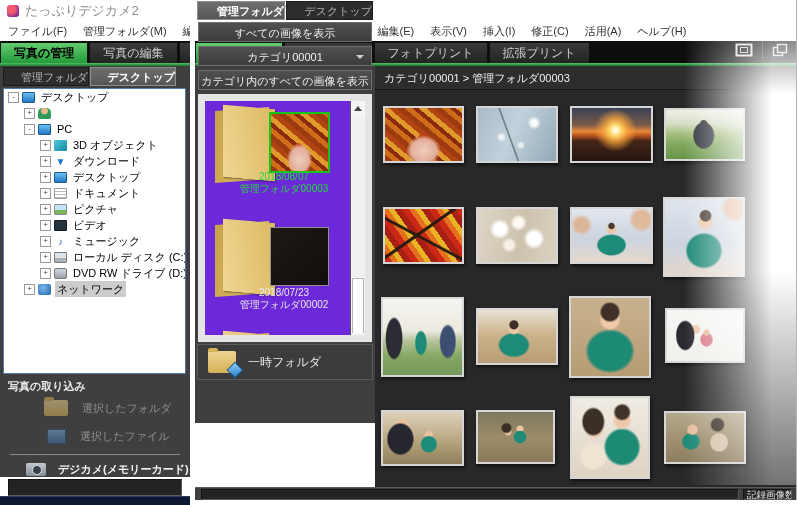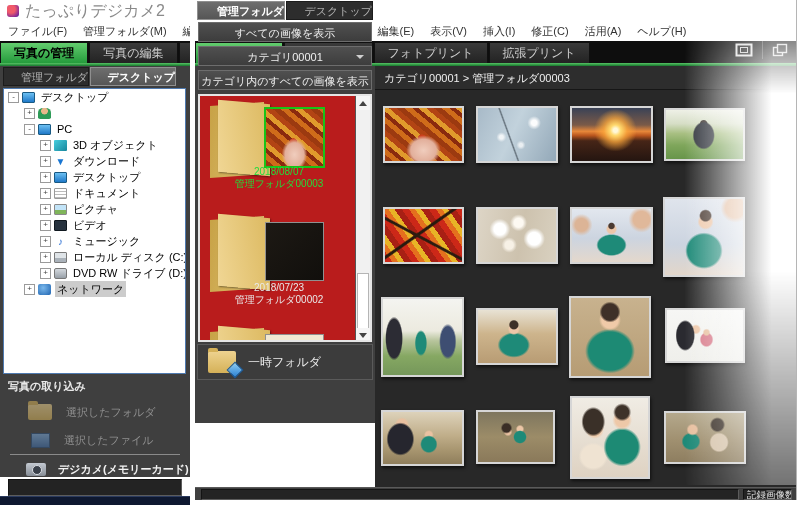--- a/index.html
+++ b/index.html
@@ -4,21 +4,21 @@
 <style>
   html,body{margin:0;padding:0;}
   body{width:797px;height:505px;background:#fff;font-family:"Liberation Sans",sans-serif;position:relative;overflow:hidden;}
   .win{position:absolute;overflow:hidden;}
   #lwin{left:0;top:0;width:190px;height:505px;}
   #rwin{left:195px;top:0;width:602px;height:500px;border-right:1px solid #b5b5b5;box-sizing:border-box;}
 
   
   .titlebar{position:absolute;left:0;right:0;top:0;height:22px;background:#fff;display:flex;align-items:center;padding-left:7px;}
   .appicon{width:12px;height:12px;border-radius:3px;margin-right:6px;background:radial-gradient(circle at 35% 35%,#f05a6a 0 35%,#8a2c96 75%,#3a2c96 100%);}
-  .title{font-size:16px;color:#8a8a8a;}
+  .title{font-size:13px;color:#8a8a8a;}
   .menubar{position:absolute;left:0;right:0;top:22px;height:19px;background:#fff;display:flex;align-items:center;font-size:11px;color:#333;white-space:nowrap;overflow:hidden;}
   .menubar span{padding:0 8px;}
 
   
   .tabbar{position:absolute;left:0;right:0;top:41px;height:22px;background:#0e0e0e;display:flex;align-items:flex-end;overflow:hidden;}
   .tab{height:20px;line-height:20px;padding:0 13px;font-size:12px;color:#cfcfcf;background:linear-gradient(#3a3a3a,#232323);border:1px solid #101010;border-bottom:none;margin-right:1px;white-space:nowrap;}
   .tab.active{background:linear-gradient(#63cc6e,#259b3c);color:#000;font-weight:bold;}
   .greenline{position:absolute;left:0;right:0;top:63px;height:3px;background:linear-gradient(#58c365,#15772c);}
   .toolgrp{margin-left:auto;display:flex;align-items:center;gap:9px;padding:0 8px 2px 0;height:22px;}
   .tsep{width:1px;height:18px;background:#4a4a4a;}
@@ -45,38 +45,38 @@
   .ti-video{background:#26323e;border:1px solid #10181f;box-sizing:border-box;}
   .ti-music{color:#2a6fd4;}
   .ti-disk{background:linear-gradient(#dfe4e8 0 55%,#aab2ba 55%);border:1px solid #7a7a7a;box-sizing:border-box;}
   .ti-dvd{background:linear-gradient(#d4d9de,#98a0a8);border:1px solid #777;box-sizing:border-box;border-radius:2px;}
   .ti-net{background:radial-gradient(circle at 40% 35%,#7ab8ec,#1f64b0);border-radius:2px;}
   .tlabel{padding:0 2px;}
   .tlabel.sel{background:#cccccc;}
 
   
   .imphead{position:absolute;left:8px;top:379px;font-size:11px;font-weight:bold;color:#e9e9e9;}
-  .improw{position:absolute;left:0;width:190px;height:24px;display:flex;align-items:flex-end;font-size:11px;color:#8f8f8f;}
+  .improw{position:absolute;left:16px;width:190px;height:24px;display:flex;align-items:center;font-size:11px;color:#8f8f8f;}
   .improw .lbl{margin-left:14px;}
   .fold-mini{width:24px;height:16px;background:linear-gradient(#eed390,#d5b158);border-radius:2px;position:relative;margin-left:28px;}
   .fold-mini::before{content:"";position:absolute;left:0;top:-3px;width:10px;height:4px;background:#d5b158;border-radius:2px 2px 0 0;}
   .dim{opacity:.55;}
   .file-mini{width:17px;height:13px;background:linear-gradient(#7aa8d8,#3f6ea8);border:1px solid #2c507c;margin-left:31px;}
   .divider{position:absolute;left:10px;right:10px;top:454px;height:1px;background:#8a8a8a;}
   .camrow{position:absolute;left:0;top:458px;width:190px;height:22px;display:flex;align-items:center;font-size:11px;font-weight:bold;color:#f2f2f2;}
   .cam{width:20px;height:13px;background:linear-gradient(#c3c9d1,#868d96);border-radius:2px;position:relative;margin-left:26px;}
   .cam::before{content:"";position:absolute;left:6px;top:2px;width:8px;height:8px;border-radius:50%;background:#39404a;border:1px solid #d9dde2;}
   .cam::after{content:"";position:absolute;right:-5px;top:-4px;width:8px;height:11px;background:#3a6fd8;border:1px solid #1e4a9a;z-index:-1;}
   .statusbar-l{position:absolute;left:8px;right:8px;top:479px;height:15px;background:#232323;border:1px solid;border-color:#141414 #5c5c5c #5c5c5c #141414;}
   .navy{position:absolute;left:0;right:0;top:496px;height:9px;background:#0e1830;border-top:1px solid #2a3a5e;}
 
   
   .pbtn{position:absolute;left:3px;width:174px;height:20px;line-height:20px;text-align:center;font-size:11px;color:#f0f0f0;background:linear-gradient(#505050,#3d3d3d);border:1px solid #6d6d6d;box-sizing:border-box;}
   .dd-arrow{position:absolute;right:7px;top:8px;width:0;height:0;border:4px solid transparent;border-top-color:#cfcfcf;}
-  .flist{position:absolute;left:3px;top:160px;width:174px;height:248px;background:#b91c1c;border:2px solid #e5e5e5;box-sizing:border-box;overflow:hidden;}
+  .flist{position:absolute;left:3px;top:160px;width:174px;height:248px;background:#6d28d9;border:7px solid #e5e5e5;box-sizing:border-box;overflow:hidden;}
   .fopen{position:absolute;width:66px;height:76px;}
   .fopen .fb{position:absolute;left:0;top:2px;width:54px;height:72px;background:linear-gradient(100deg,#c7a246,#e3c475);transform:skewY(-4deg);}
   .fopen .ff{position:absolute;left:8px;top:0;width:52px;height:72px;background:linear-gradient(80deg,#f0d694,#dcb960);transform:skewY(5deg);box-shadow:1px 1px 2px rgba(0,0,0,.45);}
   .fthumb{position:absolute;width:57px;height:57px;box-sizing:content-box;}
   .fthumb.selgreen{border:2px solid #18c418;}
   .fthumb.gray{border:1px solid #909090;}
   .flabel{position:absolute;left:0;width:158px;text-align:center;font-size:10px;line-height:12px;}
   .flabel.green{color:#21dd3b;}
   .flabel.white{color:#e9e9e9;}
   .vscroll{position:absolute;right:0;top:0;width:15px;height:246px;background:#f1f1f1;border-left:1px solid #555;box-sizing:border-box;}

